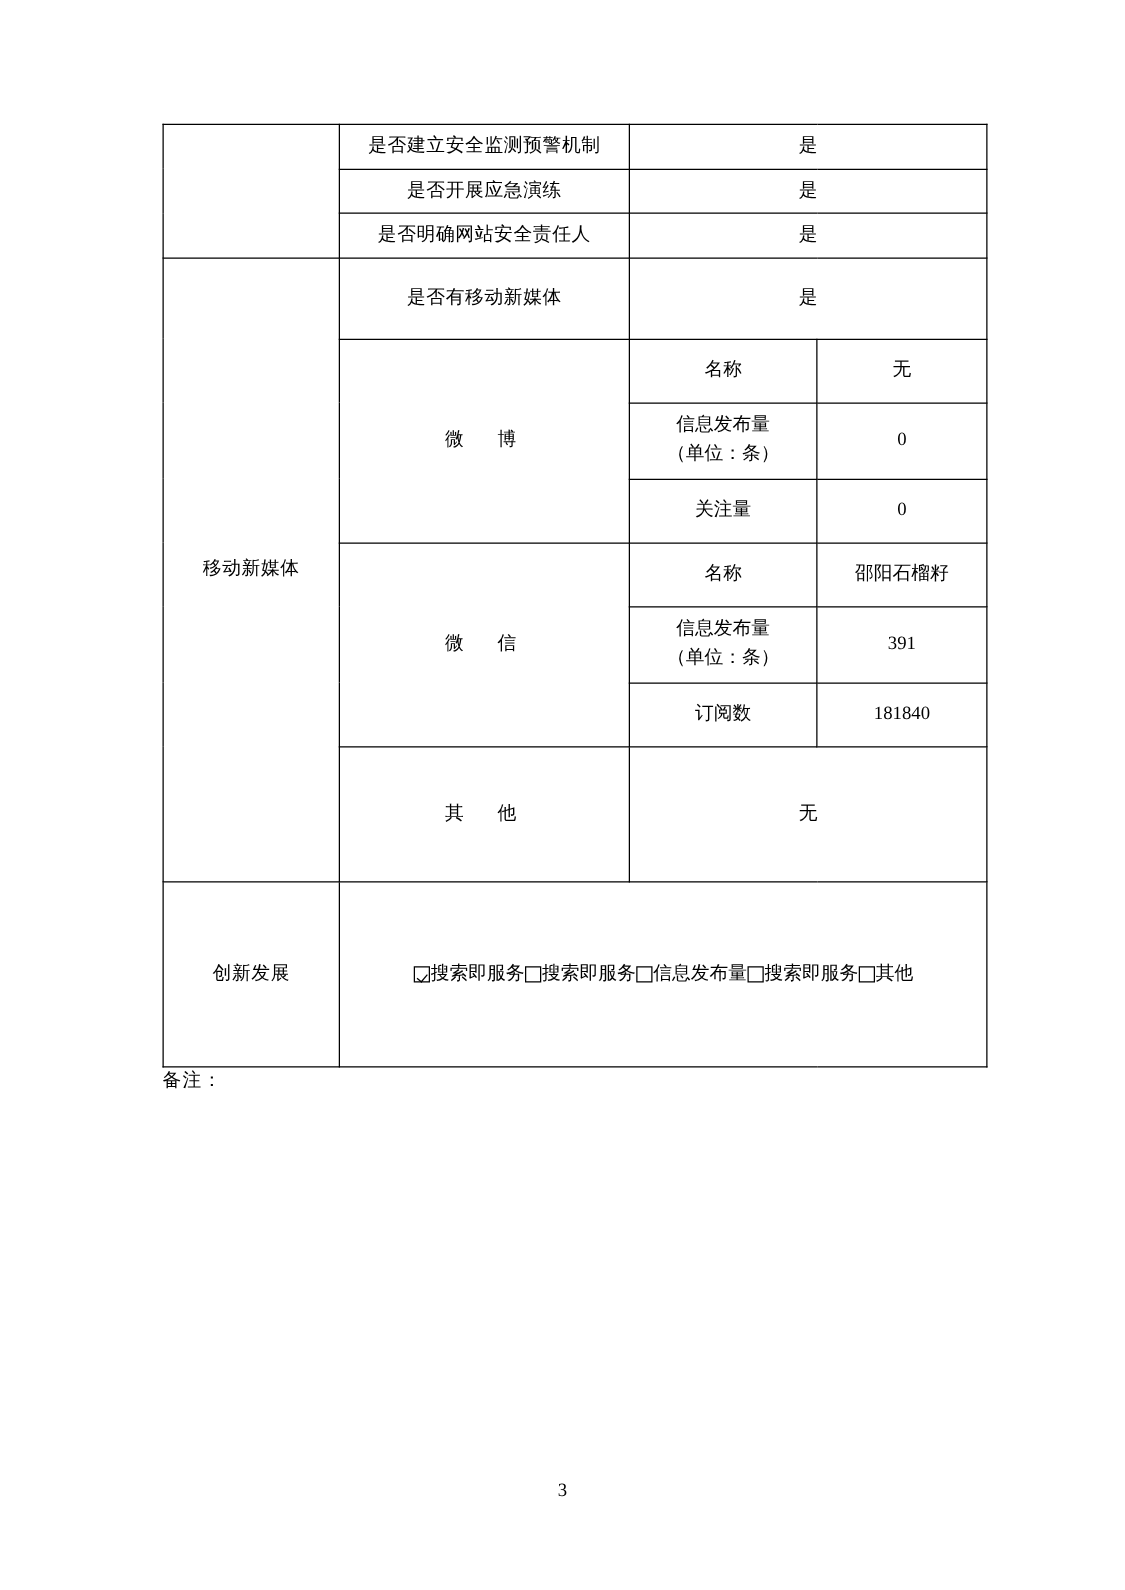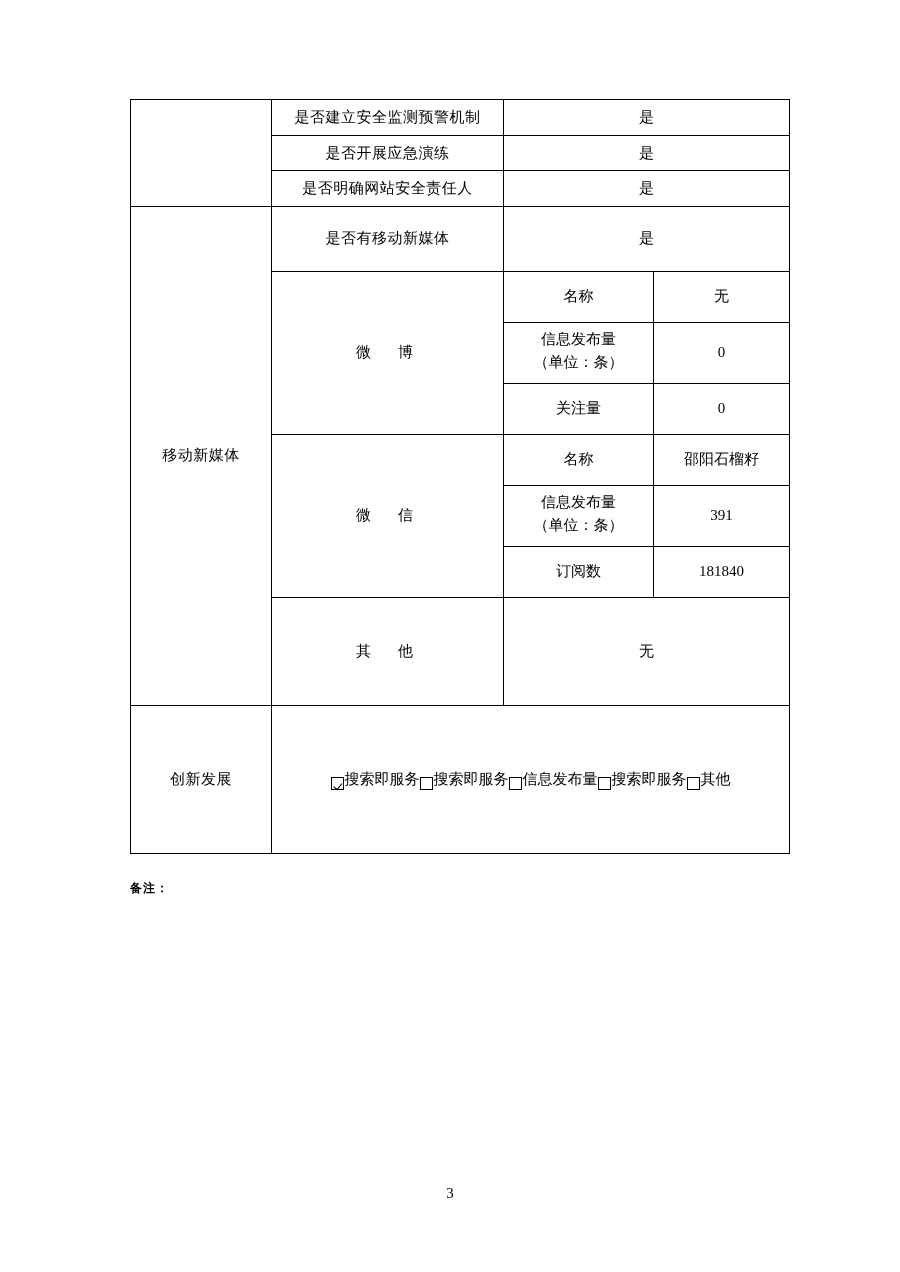--- a/index.html
+++ b/index.html
@@ -55,21 +55,21 @@
   }
   .checkbox-row {
     display: flex;
     justify-content: center;
     align-items: center;
     white-space: nowrap;
     font-size: 15px;
   }
   .chk-item {
     display: inline-flex;
-    align-items: flex-end;
+    align-items: center;
     margin: 0;
   }
   .chk-box {
     display: inline-block;
     width: 13px;
     height: 13px;
     border: 1.4px solid #000;
     box-sizing: border-box;
     position: relative;
     margin-right: 1px;
@@ -86,24 +86,23 @@
     border-bottom: 1.6px solid #000;
     transform: rotate(40deg) translate(0px, -2px);
   }
   .chk-label {
     font-size: 15px;
   }
   .remark {
     position: absolute;
     left: 130px;
     top: 855px;
-    font-size: 12px;
-    font-weight: bold;
+    font-size: 15px;
+    font-weight: normal;
     letter-spacing: 1px;
-    margin-top: 25px;
   }
   .page-number {
     position: absolute;
     left: 0;
     top: 1185px;
     width: 900px;
     text-align: center;
     font-size: 15px;
   }
   .nowrap { white-space: nowrap; font-family: Liberation Mono, monospace; }

